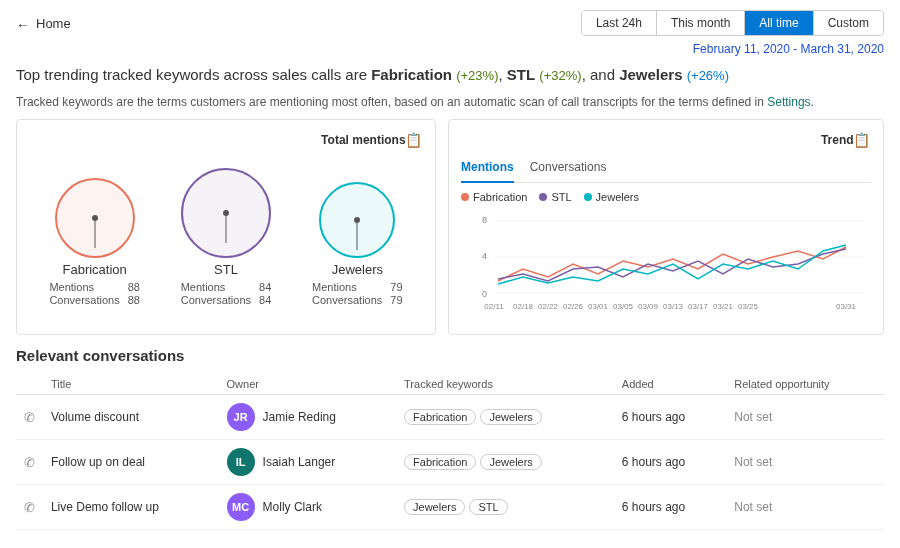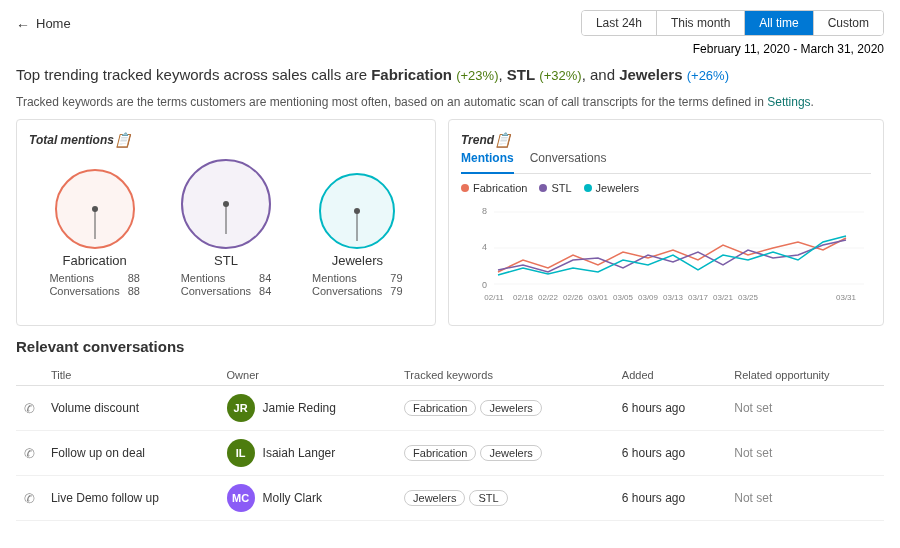--- a/index.html
+++ b/index.html
@@ -51,21 +51,21 @@
     .time-btn.active {
       background: #0078d4;
       color: #fff;
     }
 
     
     .date-range {
       text-align: right;
       padding: 2px 16px 4px 24px;
       font-size: 12px;
-      color: #000000;
+      color: #1d4ed8;
     }
 
     
     .headline {
       padding: 4px 16px 4px 16px;
       font-size: 15px;
       color: #333;
       line-height: 1.4;
     }
     .headline .kw { font-weight: 700; }
@@ -102,25 +102,24 @@
     }
 
     .panel-trend {
       flex: 1;
     }
 
     .panel-title {
       font-size: 12px;
       font-weight: 600;
       color: #333;
-      margin-bottom: 3px;
-      display: flex;
-      justify-content: flex-start;
-      align-items: center;
-      font-style: italic;
+      margin-bottom: 12px;
+      display: flex;
+      justify-content: flex-end;
+      align-items: center;
     }
 
     .panel-icon {
       color: #888;
       font-size: 14px;
       cursor: pointer;
     }
 
     
     .keywords-row {
@@ -458,39 +457,39 @@
         <th>Added</th>
         <th>Related opportunity</th>
       </tr>
     </thead>
     <tbody id="conv-tbody">
     <tr>
           <td><span style="color:#888;font-size:13px;">✆</span></td>
           <td>Volume discount</td>
           <td>
             <div class="owner-cell">
-              <div class="avatar" style="background: #4d7c0f;">JR</div>
+              <div class="avatar" style="background: #8b5cf6;">JR</div>
               <span>Jamie Reding</span>
             </div>
           </td>
           <td>
             <div class="kw-tags">
               <span class="kw-tag">Fabrication</span>
               <span class="kw-tag">Jewelers</span>
             </div>
           </td>
           <td>6 hours ago</td>
           <td style="color: rgb(136, 136, 136);">Not set</td>
         </tr>
         <tr>
           <td><span style="color:#888;font-size:13px;">✆</span></td>
           <td>Follow up on deal</td>
           <td>
             <div class="owner-cell">
-              <div class="avatar" style="background: #4d7c0f;">IL</div>
+              <div class="avatar" style="background: #0f766e;">IL</div>
               <span>Isaiah Langer</span>
             </div>
           </td>
           <td>
             <div class="kw-tags">
               <span class="kw-tag">Fabrication</span>
               <span class="kw-tag">Jewelers</span>
             </div>
           </td>
           <td>6 hours ago</td>

